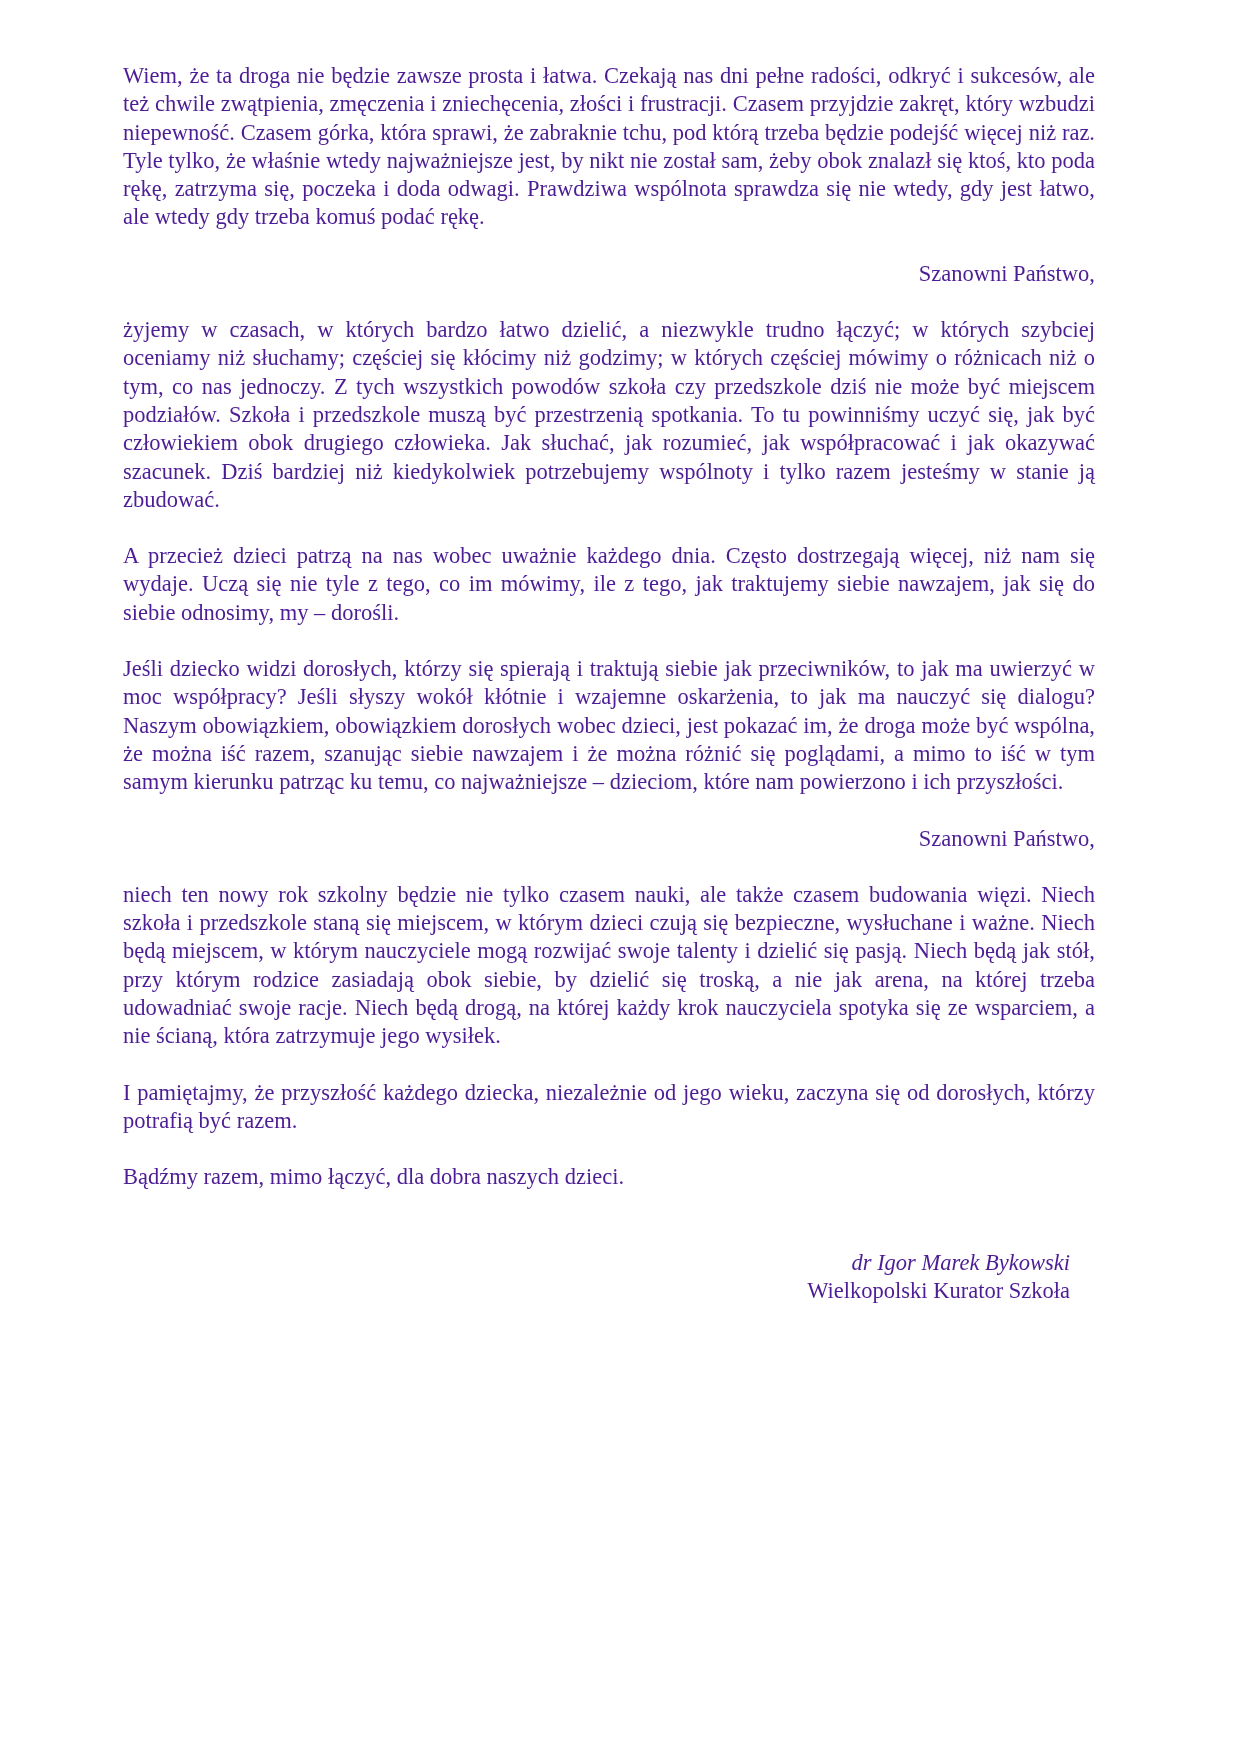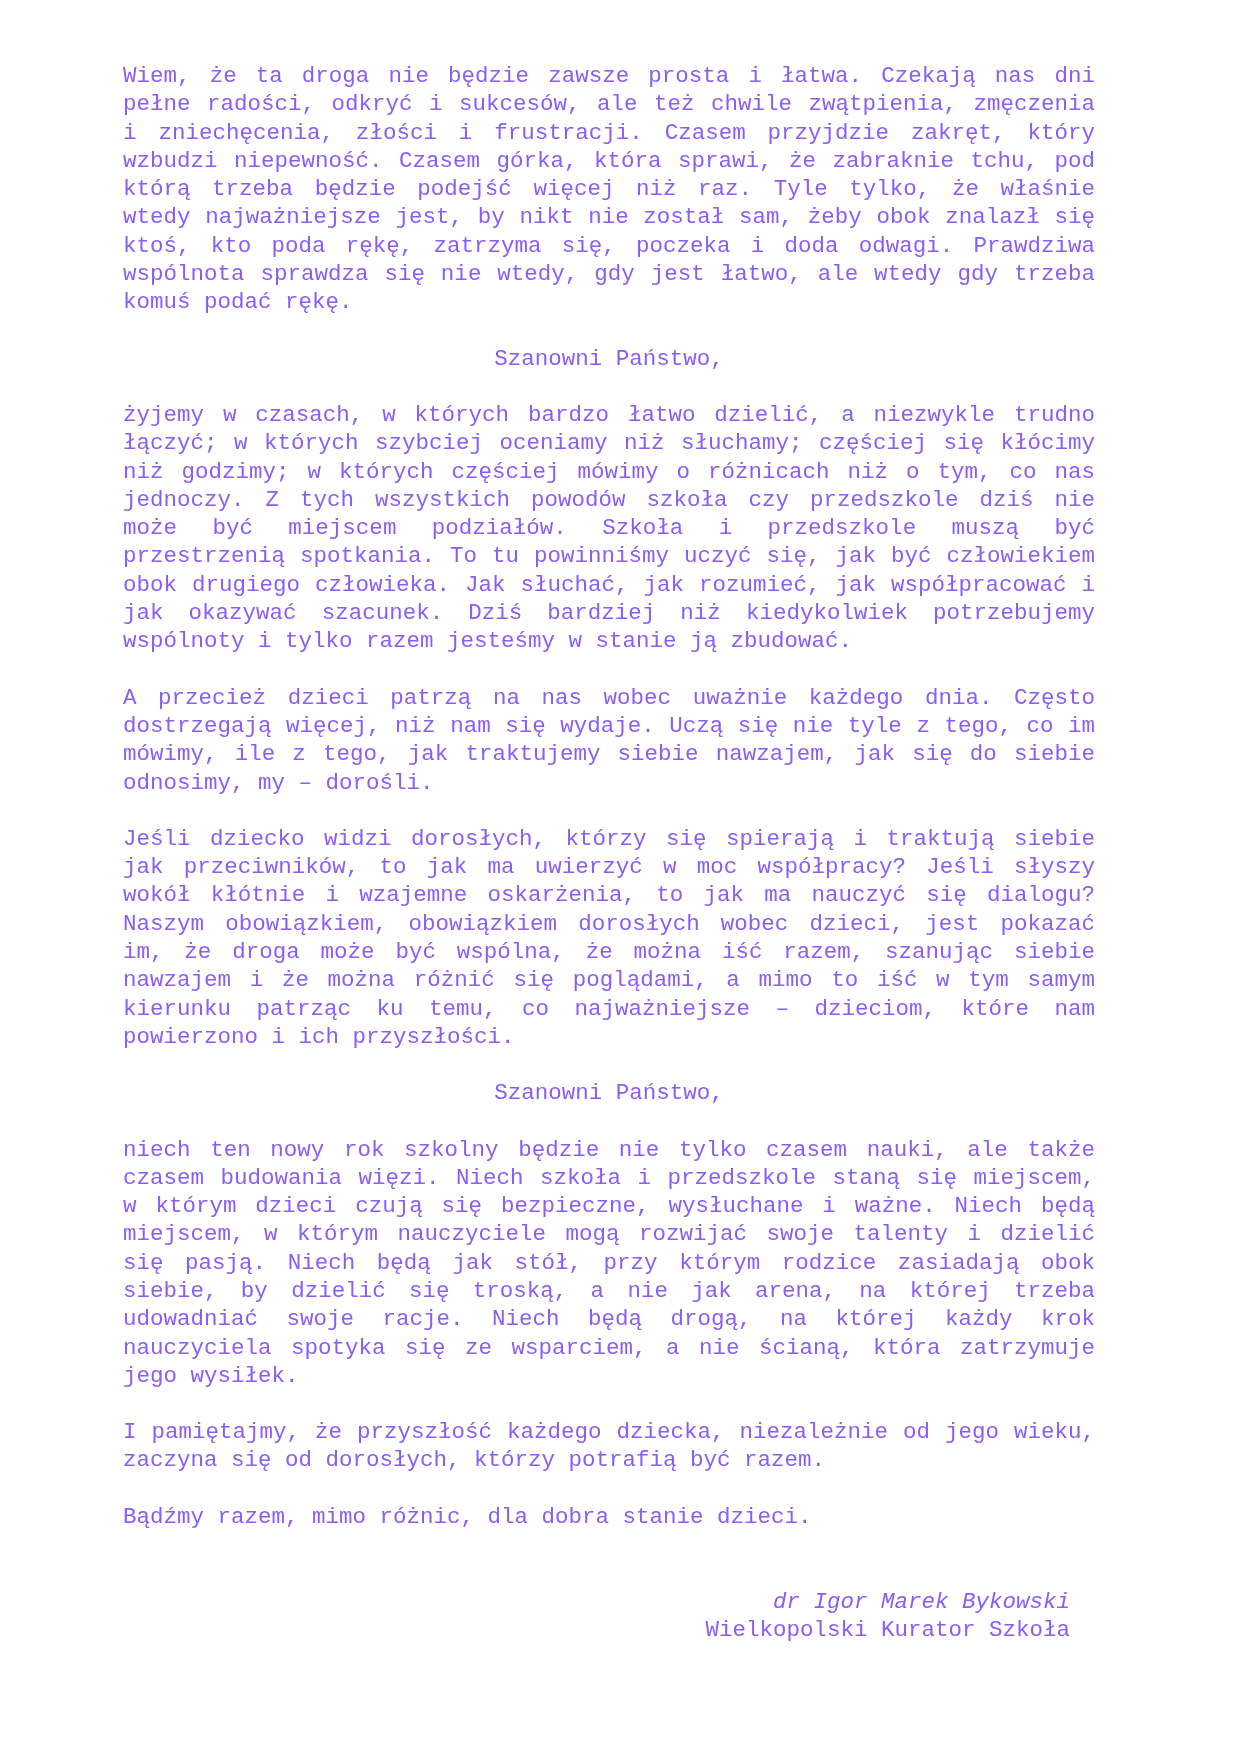--- a/index.html
+++ b/index.html
@@ -12,32 +12,32 @@
     width: 1241px;
     height: 1755px;
     background: #ffffff;
     overflow: hidden;
   }
   .content {
     position: absolute;
     left: 123px;
     top: 62px;
     width: 972px;
-    font-family: Liberation Mono, monospace;
+    font-family: Liberation Serif, serif;
     font-size: 22.5px;
     line-height: 28.3px;
-    color: #8b5cf6;
+    color: #4c1d95;
   }
   .content p {
     margin: 0 0 28px 0;
     text-align: justify;
     text-justify: inter-word;
   }
   .content p.salutation {
-    text-align: center;
+    text-align: right;
   }
   .signature {
     margin-top: 57px;
     text-align: right;
     padding-right: 25px;
   }
   .signature .sig-name {
     font-style: italic;
   }
   .signature div {
@@ -50,20 +50,20 @@
 <div class="page">
   <div class="content">
     <p>Wiem, że ta droga nie będzie zawsze prosta i łatwa. Czekają nas dni pełne radości, odkryć i sukcesów, ale też chwile zwątpienia, zmęczenia i zniechęcenia, złości i frustracji. Czasem przyjdzie zakręt, który wzbudzi niepewność. Czasem górka, która sprawi, że zabraknie tchu, pod którą trzeba będzie podejść więcej niż raz. Tyle tylko, że właśnie wtedy najważniejsze jest, by nikt nie został sam, żeby obok znalazł się ktoś, kto poda rękę, zatrzyma się, poczeka i doda odwagi. Prawdziwa wspólnota sprawdza się nie wtedy, gdy jest łatwo, ale wtedy gdy trzeba komuś podać rękę.</p>
     <p class="salutation">Szanowni Państwo,</p>
     <p>żyjemy w czasach, w których bardzo łatwo dzielić, a niezwykle trudno łączyć; w których szybciej oceniamy niż słuchamy; częściej się kłócimy niż godzimy; w których częściej mówimy o różnicach niż o tym, co nas jednoczy. Z tych wszystkich powodów szkoła czy przedszkole dziś nie może być miejscem podziałów. Szkoła i przedszkole muszą być przestrzenią spotkania. To tu powinniśmy uczyć się, jak być człowiekiem obok drugiego człowieka. Jak słuchać, jak rozumieć, jak współpracować i jak okazywać szacunek. Dziś bardziej niż kiedykolwiek potrzebujemy wspólnoty i tylko razem jesteśmy w stanie ją zbudować.</p>
     <p>A przecież dzieci patrzą na nas wobec uważnie każdego dnia. Często dostrzegają więcej, niż nam się wydaje. Uczą się nie tyle z tego, co im mówimy, ile z tego, jak traktujemy siebie nawzajem, jak się do siebie odnosimy, my – dorośli.</p>
     <p>Jeśli dziecko widzi dorosłych, którzy się spierają i traktują siebie jak przeciwników, to jak ma uwierzyć w moc współpracy? Jeśli słyszy wokół kłótnie i wzajemne oskarżenia, to jak ma nauczyć się dialogu? Naszym obowiązkiem, obowiązkiem dorosłych wobec dzieci, jest pokazać im, że droga może być wspólna, że można iść razem, szanując siebie nawzajem i że można różnić się poglądami, a mimo to iść w tym samym kierunku patrząc ku temu, co najważniejsze – dzieciom, które nam powierzono i ich przyszłości.</p>
     <p class="salutation">Szanowni Państwo,</p>
     <p>niech ten nowy rok szkolny będzie nie tylko czasem nauki, ale także czasem budowania więzi. Niech szkoła i przedszkole staną się miejscem, w którym dzieci czują się bezpieczne, wysłuchane i ważne. Niech będą miejscem, w którym nauczyciele mogą rozwijać swoje talenty i dzielić się pasją. Niech będą jak stół, przy którym rodzice zasiadają obok siebie, by dzielić się troską, a nie jak arena, na której trzeba udowadniać swoje racje. Niech będą drogą, na której każdy krok nauczyciela spotyka się ze wsparciem, a nie ścianą, która zatrzymuje jego wysiłek.</p>
     <p>I pamiętajmy, że przyszłość każdego dziecka, niezależnie od jego wieku, zaczyna się od dorosłych, którzy potrafią być razem.</p>
-    <p>Bądźmy razem, mimo różnic, dla dobra stanie dzieci.</p>
+    <p>Bądźmy razem, mimo łączyć, dla dobra naszych dzieci.</p>
 
     <div class="signature">
       <div class="sig-name">dr Igor Marek Bykowski</div>
       <div class="sig-title">Wielkopolski Kurator Szkoła</div>
     </div>
   </div>
 </div>
 
 </body></html>

